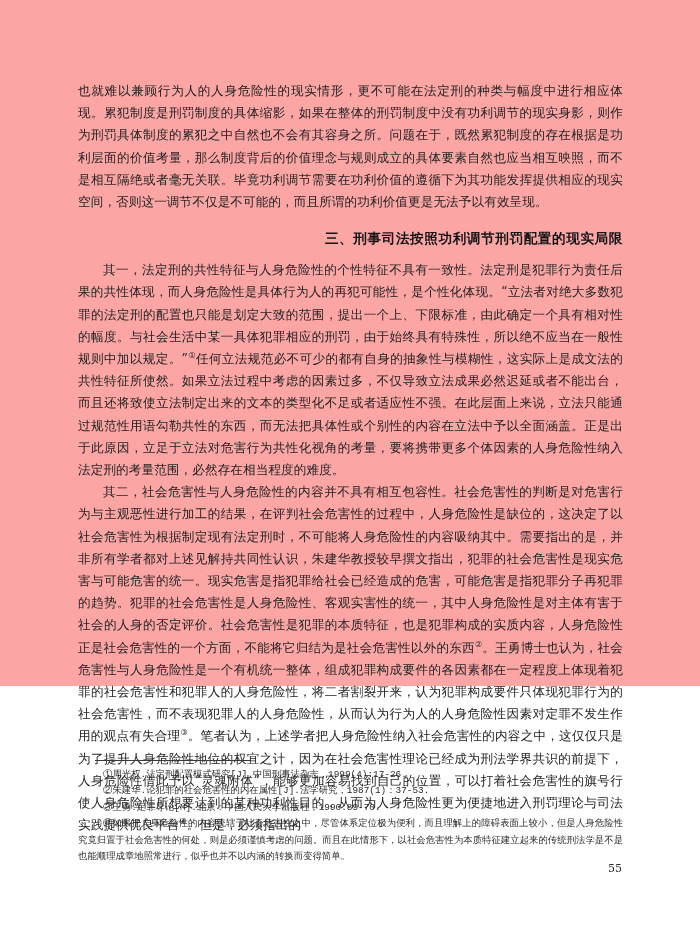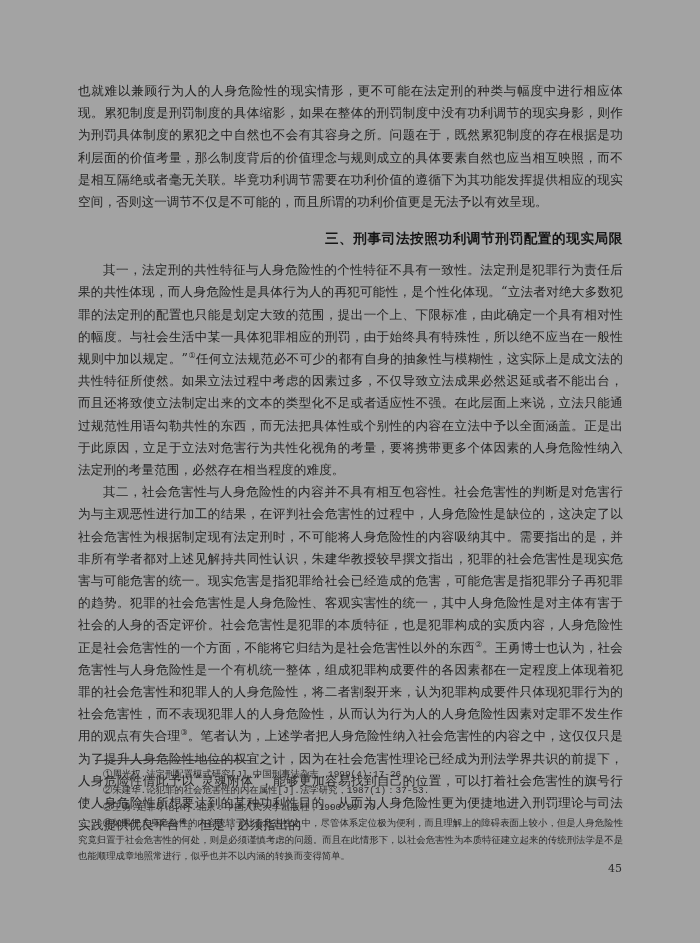--- a/index.html
+++ b/index.html
@@ -12,22 +12,22 @@
     height: 943px;
     position: relative;
     font-family: "DejaVu Serif", "Liberation Serif", serif;
     color: #1c1c1c;
     overflow: hidden;
   }
   .page {
     position: absolute;
     left: 0; top: 0;
     width: 700px;
-    height: 943px;
-    background: #a3a3a3;
+    height: 686px;
+    background: #fca5a5;
   }
   .content {
     position: absolute;
     left: 78px;
     top: 80px;
     width: 545px;
   }
   
   .para {
     font-size: 12.6px;
@@ -118,15 +118,15 @@
   </div>
 
   <div class="footnotes">
     <div class="footnote-rule"></div>
     <p class="footnote short">①周光权.法定刑配置模式研究[J].中国刑事法杂志，1999(4):17-26.</p>
     <p class="footnote short">②朱建华.论犯罪的社会危害性的内在属性[J].法学研究，1987(1)：37-53.</p>
     <p class="footnote short">③王勇.定罪导论[M].北京：中国人民大学出版社，1990:89-70.</p>
     <p class="footnote long">④如果把人身危险性的内容统辖于社会危害性之中，尽管体系定位极为便利，而且理解上的障碍表面上较小，但是人身危险性究竟归置于社会危害性的何处，则是必须谨慎考虑的问题。而且在此情形下，以社会危害性为本质特征建立起来的传统刑法学是不是也能顺理成章地照常进行，似乎也并不以内涵的转换而变得简单。</p>
   </div>
 
-  <div class="page-number">45</div>
+  <div class="page-number">55</div>
 
 </div>
 
 </body></html>

